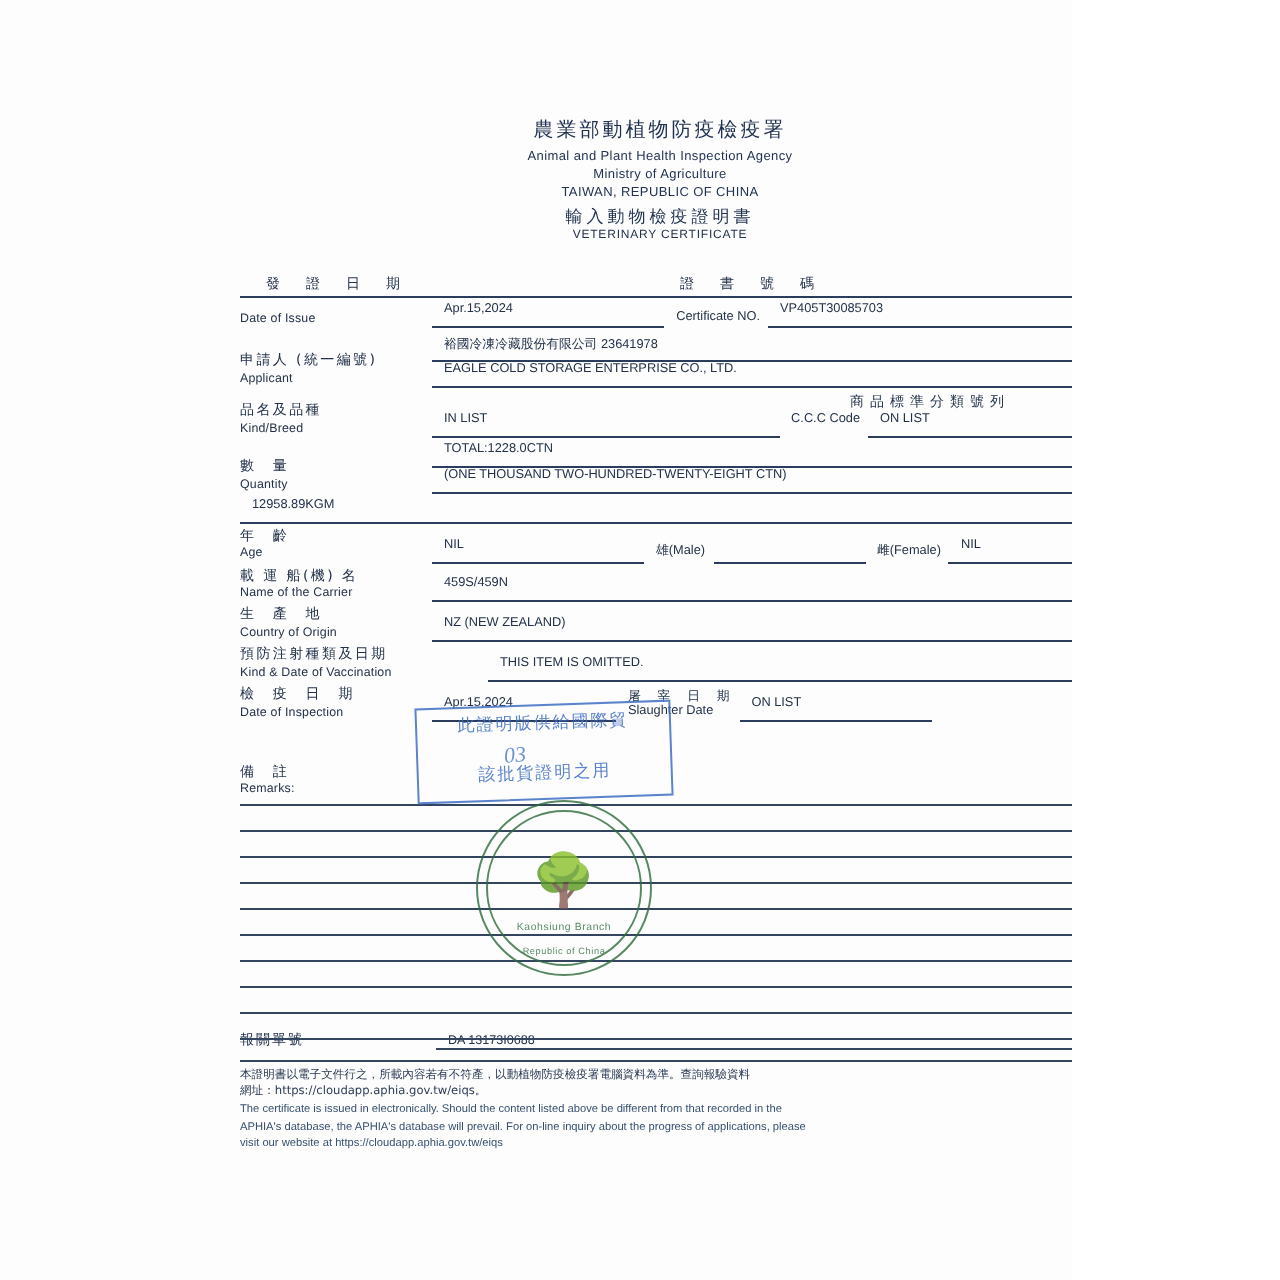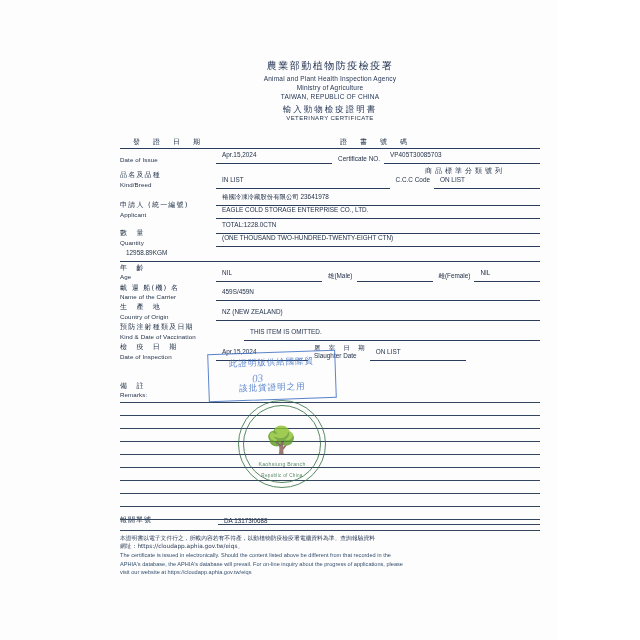--- a/index.html
+++ b/index.html
@@ -9,21 +9,20 @@
     height: 640px;
     background: #ffffff;
     font-family: "Liberation Sans", sans-serif;
   }
   #page {
     position: relative;
     width: 536px;
     height: 640px;
     background: #fdfdfd;
     overflow: hidden;
-    padding-left: 21px;
   }
   .doc {
     position: absolute;
     left: 120px;
     top: 60px;
     width: 420px;
     height: 520px;
     color: #23324a;
   }
   .hdr {
@@ -238,49 +237,49 @@
 
     <div class="row">
       <div class="lbl">
           <span class="en">Date of Issue</span>
         </div>
       <div class="fill">Apr.15,2024</div>
       <div class="sublbl">Certificate NO.</div>
       <div class="fill2">VP405T30085703</div>
     </div>
 
+    <div class="row" style="margin-top:4px;">
+      <div class="lbl">
+        <span class="cn">申請人 (統一編號)</span>
+        <span class="en">Applicant</span>
+      </div>
+      <div style="flex:1 1 auto;">
+        <div class="fill">裕國冷凍冷藏股份有限公司          23641978</div>
+        <div class="fill">EAGLE COLD STORAGE ENTERPRISE CO., LTD.</div>
+      </div>
+    </div>
+
     <div class="row">
       <div class="lbl">
         <span class="cn">品名及品種</span>
         <span class="en">Kind/Breed</span>
       </div>
       <div style="flex:1 1 auto;">
         <div style="display:flex;font-size:6.3px;">
           <div style="flex:1 1 auto;"></div>
           <div style="flex:0 0 150px;text-align:center;" class="cntitle">商品標準分類號列</div>
         </div>
         <div style="display:flex;">
           <div class="fill">IN LIST</div>
           <div class="sublbl">C.C.C Code</div>
           <div class="fill2" style="flex:0 0 100px;">ON LIST</div>
         </div>
       </div>
     </div>
 
-    <div class="row" style="margin-top:4px;">
-      <div class="lbl">
-        <span class="cn">申請人 (統一編號)</span>
-        <span class="en">Applicant</span>
-      </div>
-      <div style="flex:1 1 auto;">
-        <div class="fill">裕國冷凍冷藏股份有限公司          23641978</div>
-        <div class="fill">EAGLE COLD STORAGE ENTERPRISE CO., LTD.</div>
-      </div>
-    </div>
-
     <div class="row">
       <div class="lbl">
         <span class="cn">數　量</span>
         <span class="en">Quantity</span>
       </div>
       <div style="flex:1 1 auto;">
         <div class="fill">TOTAL:1228.0CTN</div>
         <div class="fill">(ONE THOUSAND TWO-HUNDRED-TWENTY-EIGHT CTN)</div>
       </div>
     </div>

